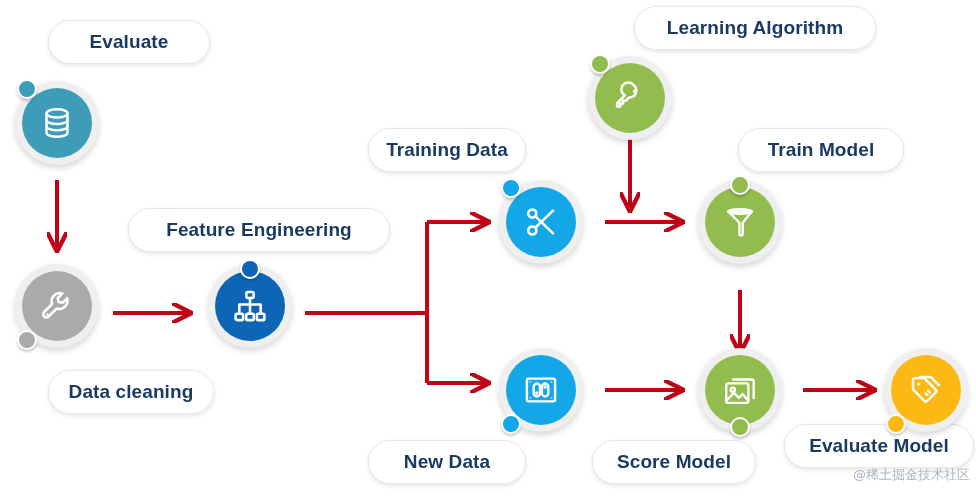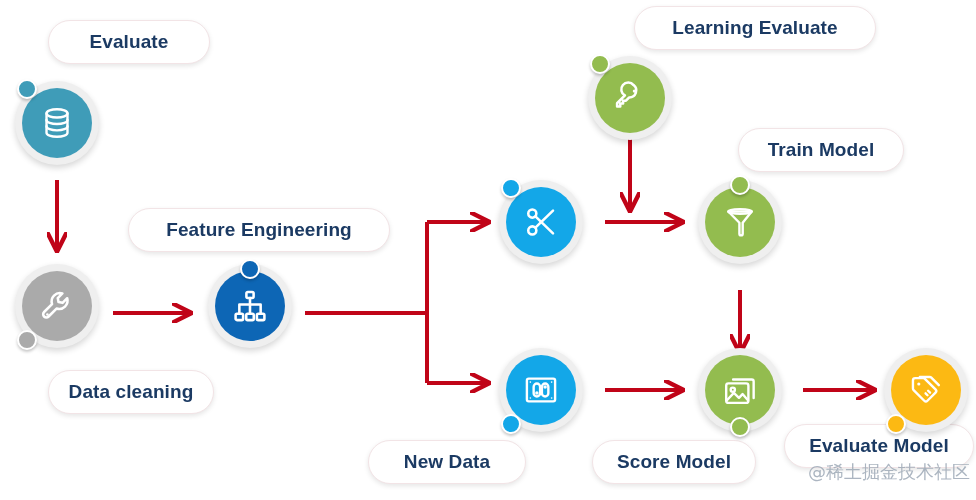--- a/index.html
+++ b/index.html
@@ -51,21 +51,21 @@
     font-weight:bold;
     font-size:19px;
     letter-spacing:.1px;
     white-space:nowrap;
     box-sizing:border-box;
   }
 
   
   #watermark{
     position:absolute;right:6px;bottom:16px;
-    font-size:18px;color:#9aa6b4;opacity:.82;
+    font-size:13px;color:#9aa6b4;opacity:.82;
     font-family:"DejaVu Sans", sans-serif;
     white-space:nowrap;
   }
 </style>
 </head>
 <body>
 
 <div id="stage">
 
   <svg id="arrows" viewBox="0 0 976 500" width="976" height="500">
@@ -98,24 +98,25 @@
       <path d="M 803 390 L 872 390" marker-end="url(#ah)"></path>
     </g>
   </svg>
 
   <div class="pill" style="left:48px;  top:20px;  width:162px;">Evaluate</div>
 
   <div class="pill" style="left:128px; top:208px; width:262px;">Feature Engineering</div>
 
   <div class="pill" style="left:48px;  top:370px; width:166px;">Data cleaning</div>
 
+  <div class="pill" style="left:368px; top:128px; width:158px;">Training Data</div>
 
   <div class="pill" style="left:368px; top:440px; width:158px;">New Data</div>
 
-  <div class="pill" style="left:634px; top:6px;   width:242px;">Learning Evaluate</div>
+  <div class="pill" style="left:634px; top:6px;   width:242px;">Learning Algorithm</div>
 
   <div class="pill" style="left:738px; top:128px; width:166px;text-align:right;">Train Model</div>
 
   <div class="pill" style="left:592px; top:440px; width:164px;">Score Model</div>
 
   <div class="pill" style="left:784px; top:424px; width:190px;">Evaluate Model</div>
 
   <div class="node" style="left:15px;top:81px;">
     <div class="halo"></div>
     <div class="disc" style="background:#3f9cb8;">

